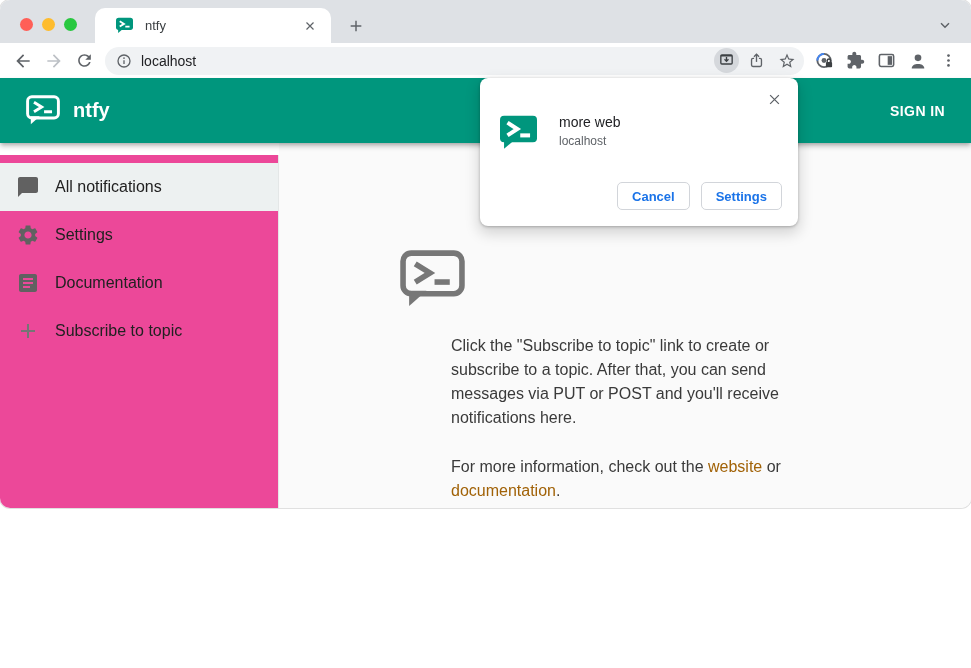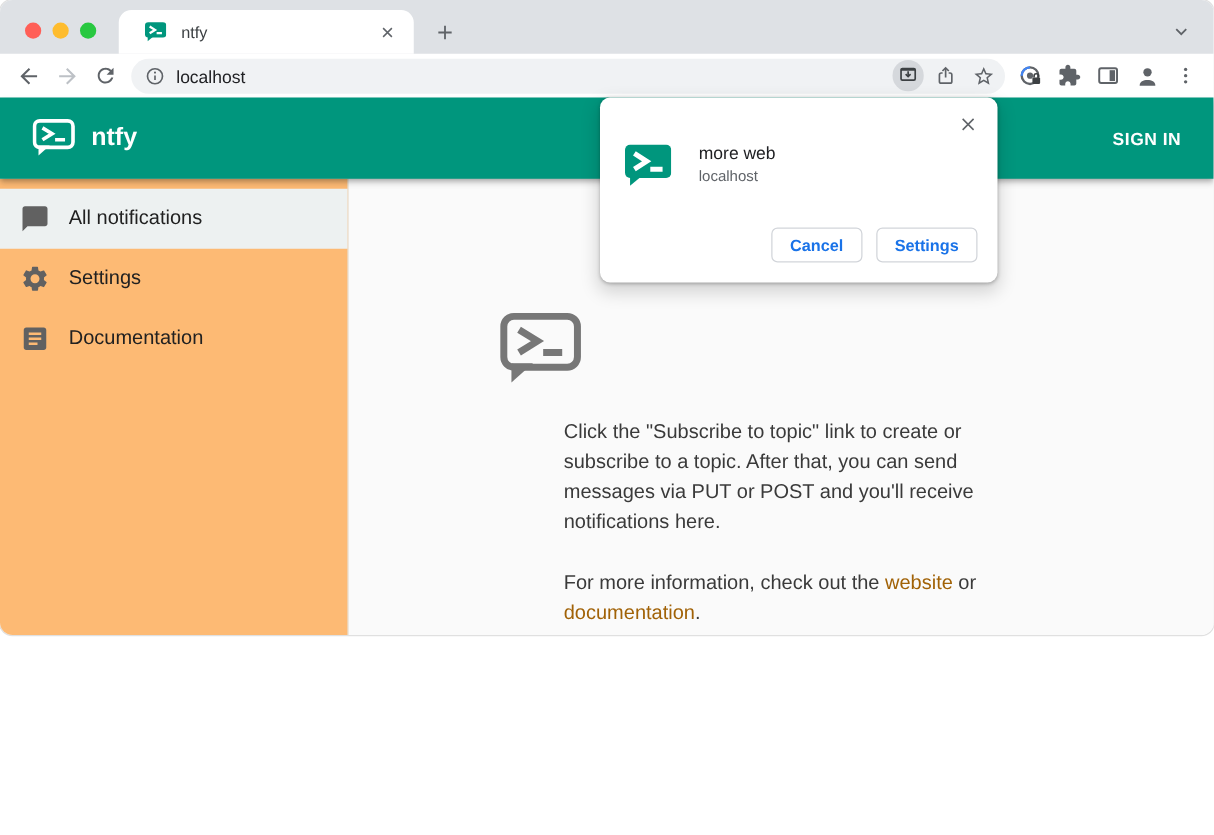--- a/index.html
+++ b/index.html
@@ -62,22 +62,22 @@
   }
   .signup-btn {
     color: #fff; font-size: 14px; font-weight: bold; letter-spacing: .4px;
     padding: 10px 19px; background: none; border: 1.5px solid #fff; border-radius: 4px;
     margin-left: 6px; margin-right: 8px; cursor: pointer; font-family: inherit;
   }
 
   
   .content { display: flex; height: 525px; }
   .sidebar {
-    width: 279px; flex: none; background: #fdba74;
-    border-right: 1px solid #e4e7e7; padding-top: 8px;
+    width: 279px; flex: none; background: #ec4899;
+    border-right: 1px solid #e4e7e7; padding-top: 8px; margin-top: 12px;
   }
   .nav-item {
     height: 48px; display: flex; align-items: center;
     padding: 0 16px; cursor: pointer;
   }
   .nav-item.selected { background: #edf1f1; }
   .nav-icon { width: 24px; height: 24px; flex: none; }
   .nav-label { margin-left: 15px; font-size: 16px; color: #212121; }
 
   .main { flex: 1; background: #fafafa; display: flex; justify-content: center; }
@@ -263,20 +263,26 @@
             <path d="M19.14 12.94c.04-.3.06-.61.06-.94 0-.32-.02-.64-.07-.94l2.03-1.58c.18-.14.23-.41.12-.61l-1.92-3.32c-.12-.22-.37-.29-.59-.22l-2.39.96c-.5-.38-1.03-.7-1.62-.94l-.36-2.54c-.04-.24-.24-.41-.48-.41h-3.84c-.24 0-.43.17-.47.41l-.36 2.54c-.59.24-1.13.57-1.62.94l-2.39-.96c-.22-.08-.47 0-.59.22L2.74 8.87c-.12.21-.08.47.12.61l2.03 1.58c-.05.3-.09.63-.09.94s.02.64.07.94l-2.03 1.58c-.18.14-.23.41-.12.61l1.92 3.32c.12.22.37.29.59.22l2.39-.96c.5.38 1.03.7 1.62.94l.36 2.54c.05.24.24.41.48.41h3.84c.24 0 .44-.17.47-.41l.36-2.54c.59-.24 1.13-.56 1.62-.94l2.39.96c.22.08.47 0 .59-.22l1.92-3.32c.12-.22.07-.47-.12-.61l-2.01-1.58zM12 15.6c-1.98 0-3.6-1.62-3.6-3.6s1.62-3.6 3.6-3.6 3.6 1.62 3.6 3.6-1.62 3.6-3.6 3.6z" fill="#616161"></path>
           </svg>
         <span class="nav-label">Settings</span>
       </div>
       <div class="nav-item">
         <svg class="nav-icon" viewBox="0 0 24 24">
             <path d="M19 3H5c-1.1 0-2 .9-2 2v14c0 1.1.9 2 2 2h14c1.1 0 2-.9 2-2V5c0-1.1-.9-2-2-2zm-5 14H7v-2h7v2zm3-4H7v-2h10v2zm0-4H7V7h10v2z" fill="#616161"></path>
           </svg>
         <span class="nav-label">Documentation</span>
       </div>
+      <div class="nav-item">
+        <svg class="nav-icon" viewBox="0 0 24 24">
+            <path d="M19 13h-6v6h-2v-6H5v-2h6V5h2v6h6v2z" fill="#757575"></path>
+          </svg>
+        <span class="nav-label">Subscribe to topic</span>
+      </div>
     </aside>
 
     <main class="main">
       <div class="empty-state">
         <svg class="empty-logo" viewBox="0 0 64 58">
           <rect x="3" y="3" width="58" height="40" rx="8" fill="none" stroke="currentColor" stroke-width="5.5"></rect>
           <path d="M9 40 V55 L26 40 Z" fill="currentColor"></path>
           <path d="M15 13.5 L29.5 22.5 L15 31.5" stroke="currentColor" stroke-width="5.5" fill="none"></path>
           <path d="M34 31.5 H49" stroke="currentColor" stroke-width="5.5"></path>
         </svg>

